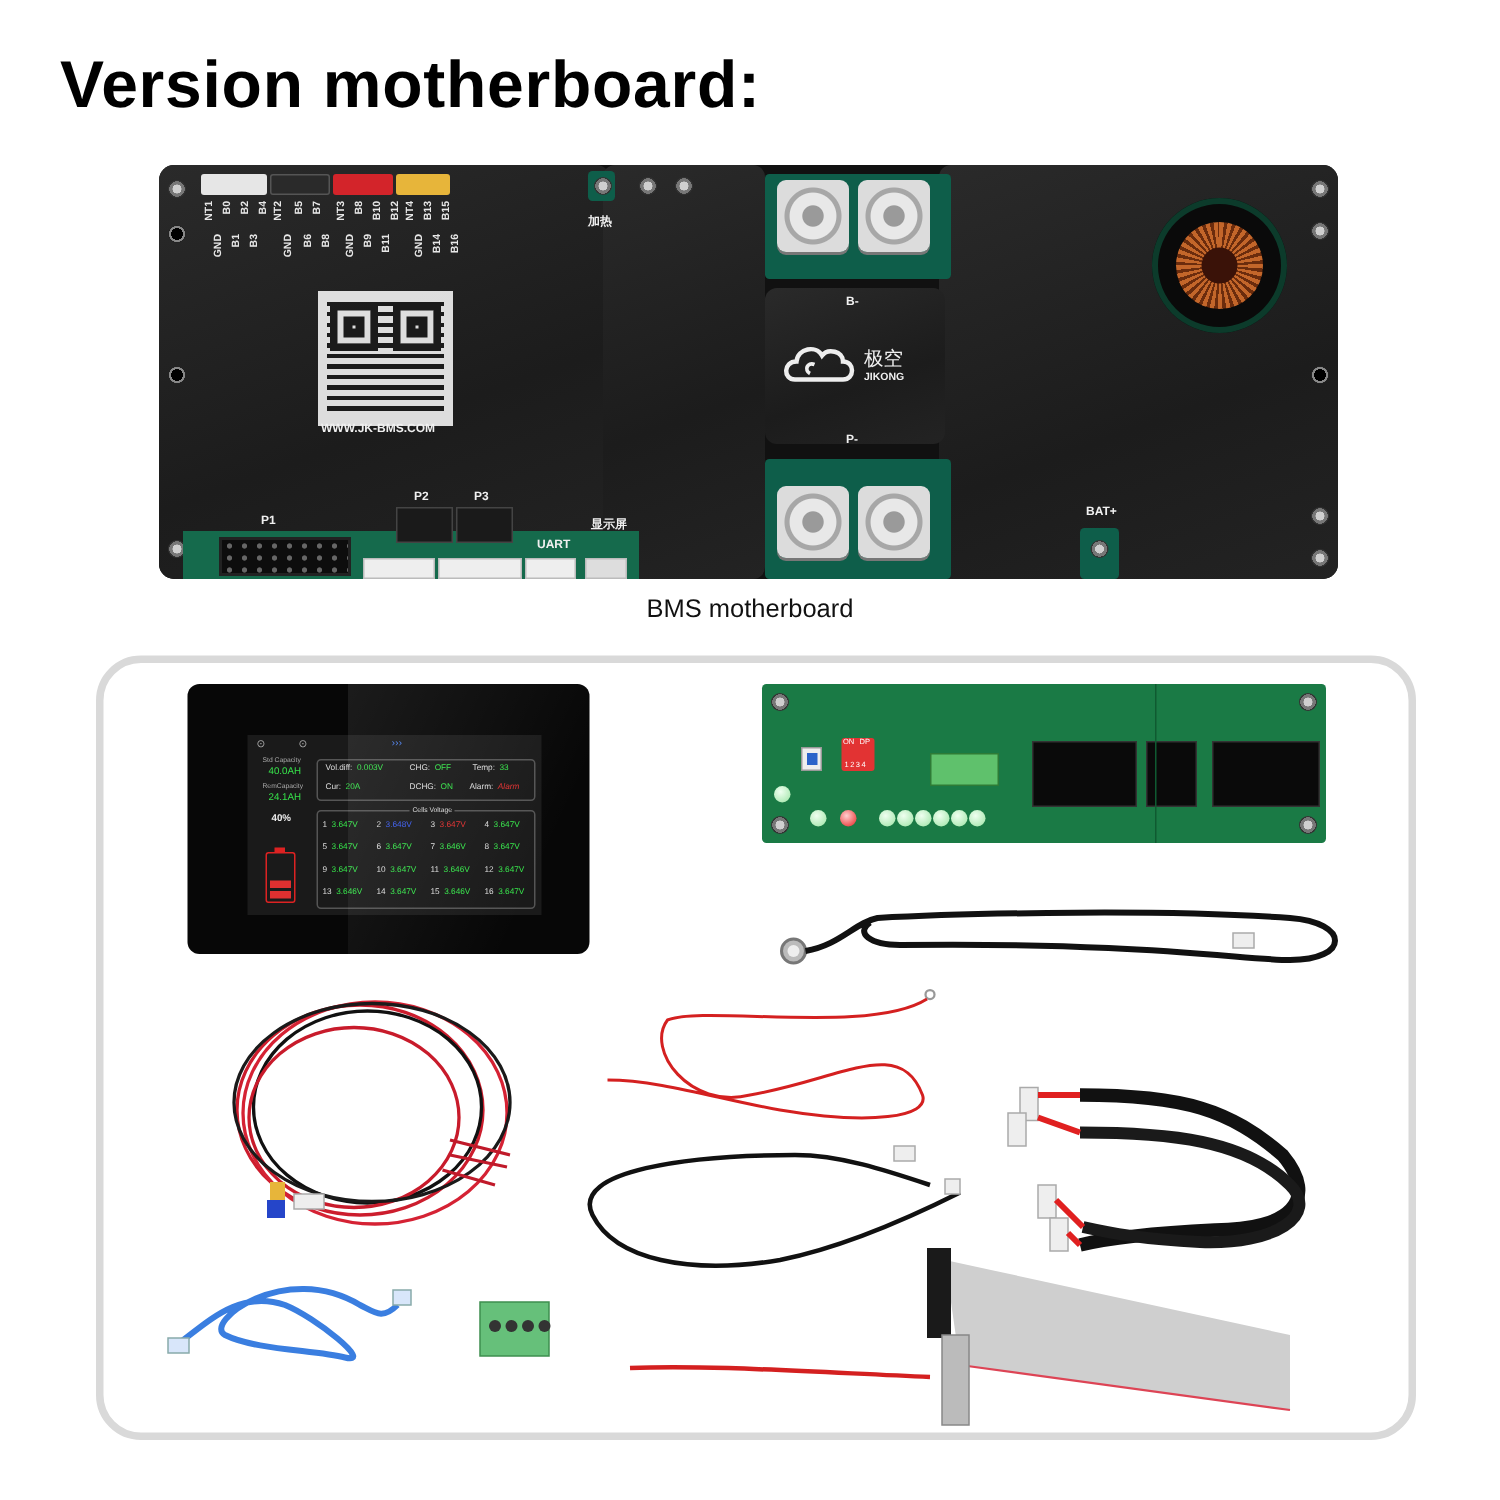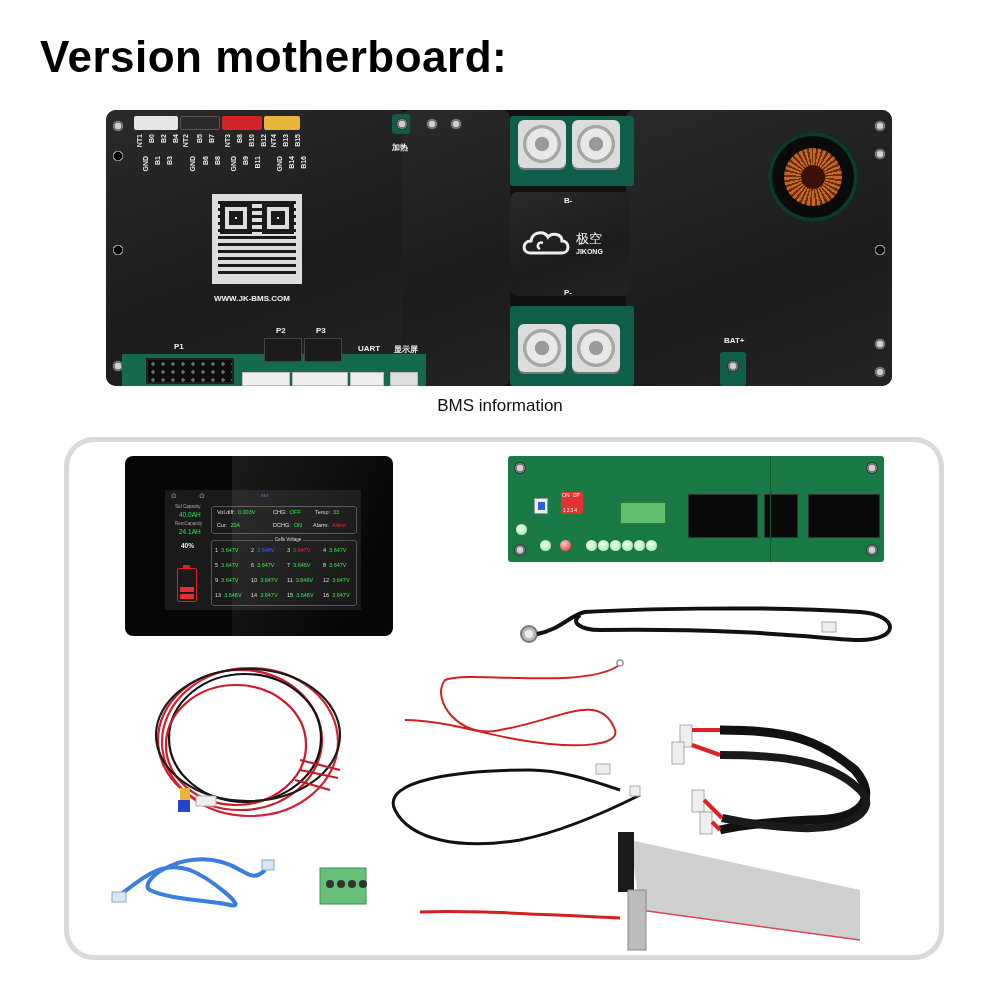--- a/index.html
+++ b/index.html
@@ -102,21 +102,21 @@
   <span class="pinlbl" style="left:182px;top:46px">B14</span>
   <span class="pinlbl" style="left:194px;top:46px">B16</span>
 
   <div class="terminal-block" style="left:286px;top:4px;width:18px;height:20px"></div>
   <div class="hole" style="left:290px;top:8px"></div>
   <span class="silk" style="left:286px;top:32px">加热</span>
   <div class="hole" style="left:320px;top:8px"></div>
   <div class="hole" style="left:344px;top:8px"></div>
 
   <div class="qr" style="left:106px;top:84px"></div>
-  <span class="silk" style="left:108px;top:184px;font-size:8px">WWW.JK-BMS.COM</span>
+  <span class="silk" style="left:108px;top:171px;font-size:8px">WWW.JK-BMS.COM</span>
 
   <div class="terminal-block" style="left:404px;top:6px;width:124px;height:70px"></div>
   <div class="bolt" style="left:412px;top:10px"></div>
   <div class="bolt" style="left:466px;top:10px"></div>
   <span class="silk" style="left:458px;top:86px">B-</span>
 
   <svg class="logo-cloud" viewBox="0 0 48 30">
     <path d="M8 26 C0 26 0 14 9 14 C10 5 22 3 26 10 C30 5 40 7 40 14 C48 14 48 26 40 26 Z" fill="none" stroke="#eee" stroke-width="3"></path>
     <path d="M18 22 C14 20 16 14 21 16" fill="none" stroke="#eee" stroke-width="2.5"></path>
   </svg>
@@ -145,29 +145,29 @@
   <div class="terminal-block" style="left:614px;top:242px;width:26px;height:34px"></div>
   <div class="hole" style="left:621px;top:250px"></div>
 
   <div class="pcb-strip" style="left:16px;top:244px;width:304px;height:32px"></div>
   <span class="silk" style="left:68px;top:232px">P1</span>
   <div class="header-pins" style="left:40px;top:248px;width:88px;height:26px"></div>
   <span class="silk" style="left:170px;top:216px">P2</span>
   <span class="silk" style="left:210px;top:216px">P3</span>
   <div class="relay" style="left:158px;top:228px;width:38px;height:24px"></div>
   <div class="relay" style="left:198px;top:228px;width:38px;height:24px"></div>
-  <span class="silk" style="left:252px;top:234px">UART</span>
+  <span class="silk" style="left:252px;top:248px">UART</span>
   <span class="silk" style="left:288px;top:234px">显示屏</span>
   <div class="white-conn" style="left:136px;top:262px;width:48px"></div>
   <div class="white-conn" style="left:186px;top:262px;width:56px"></div>
   <div class="white-conn" style="left:244px;top:262px;width:34px"></div>
   <div class="white-conn" style="left:284px;top:262px;width:28px;background:#ddd"></div>
 </div>
 
-<div class="caption">BMS information</div>
+<div class="caption">BMS motherboard</div>
 
 <div class="frame"></div>
 
 <div class="display">
   <div class="screen">
     <span class="scr-cap" style="left:6px;top:2px;font-size:7px">⊙</span>
     <span class="scr-cap" style="left:34px;top:2px;font-size:7px">⊙</span>
     <span class="scr-cap" style="left:96px;top:2px;font-size:7px;color:#4b7de8">›››</span>
 
     <span class="scr-cap" style="left:10px;top:14px">Std Capacity</span>

